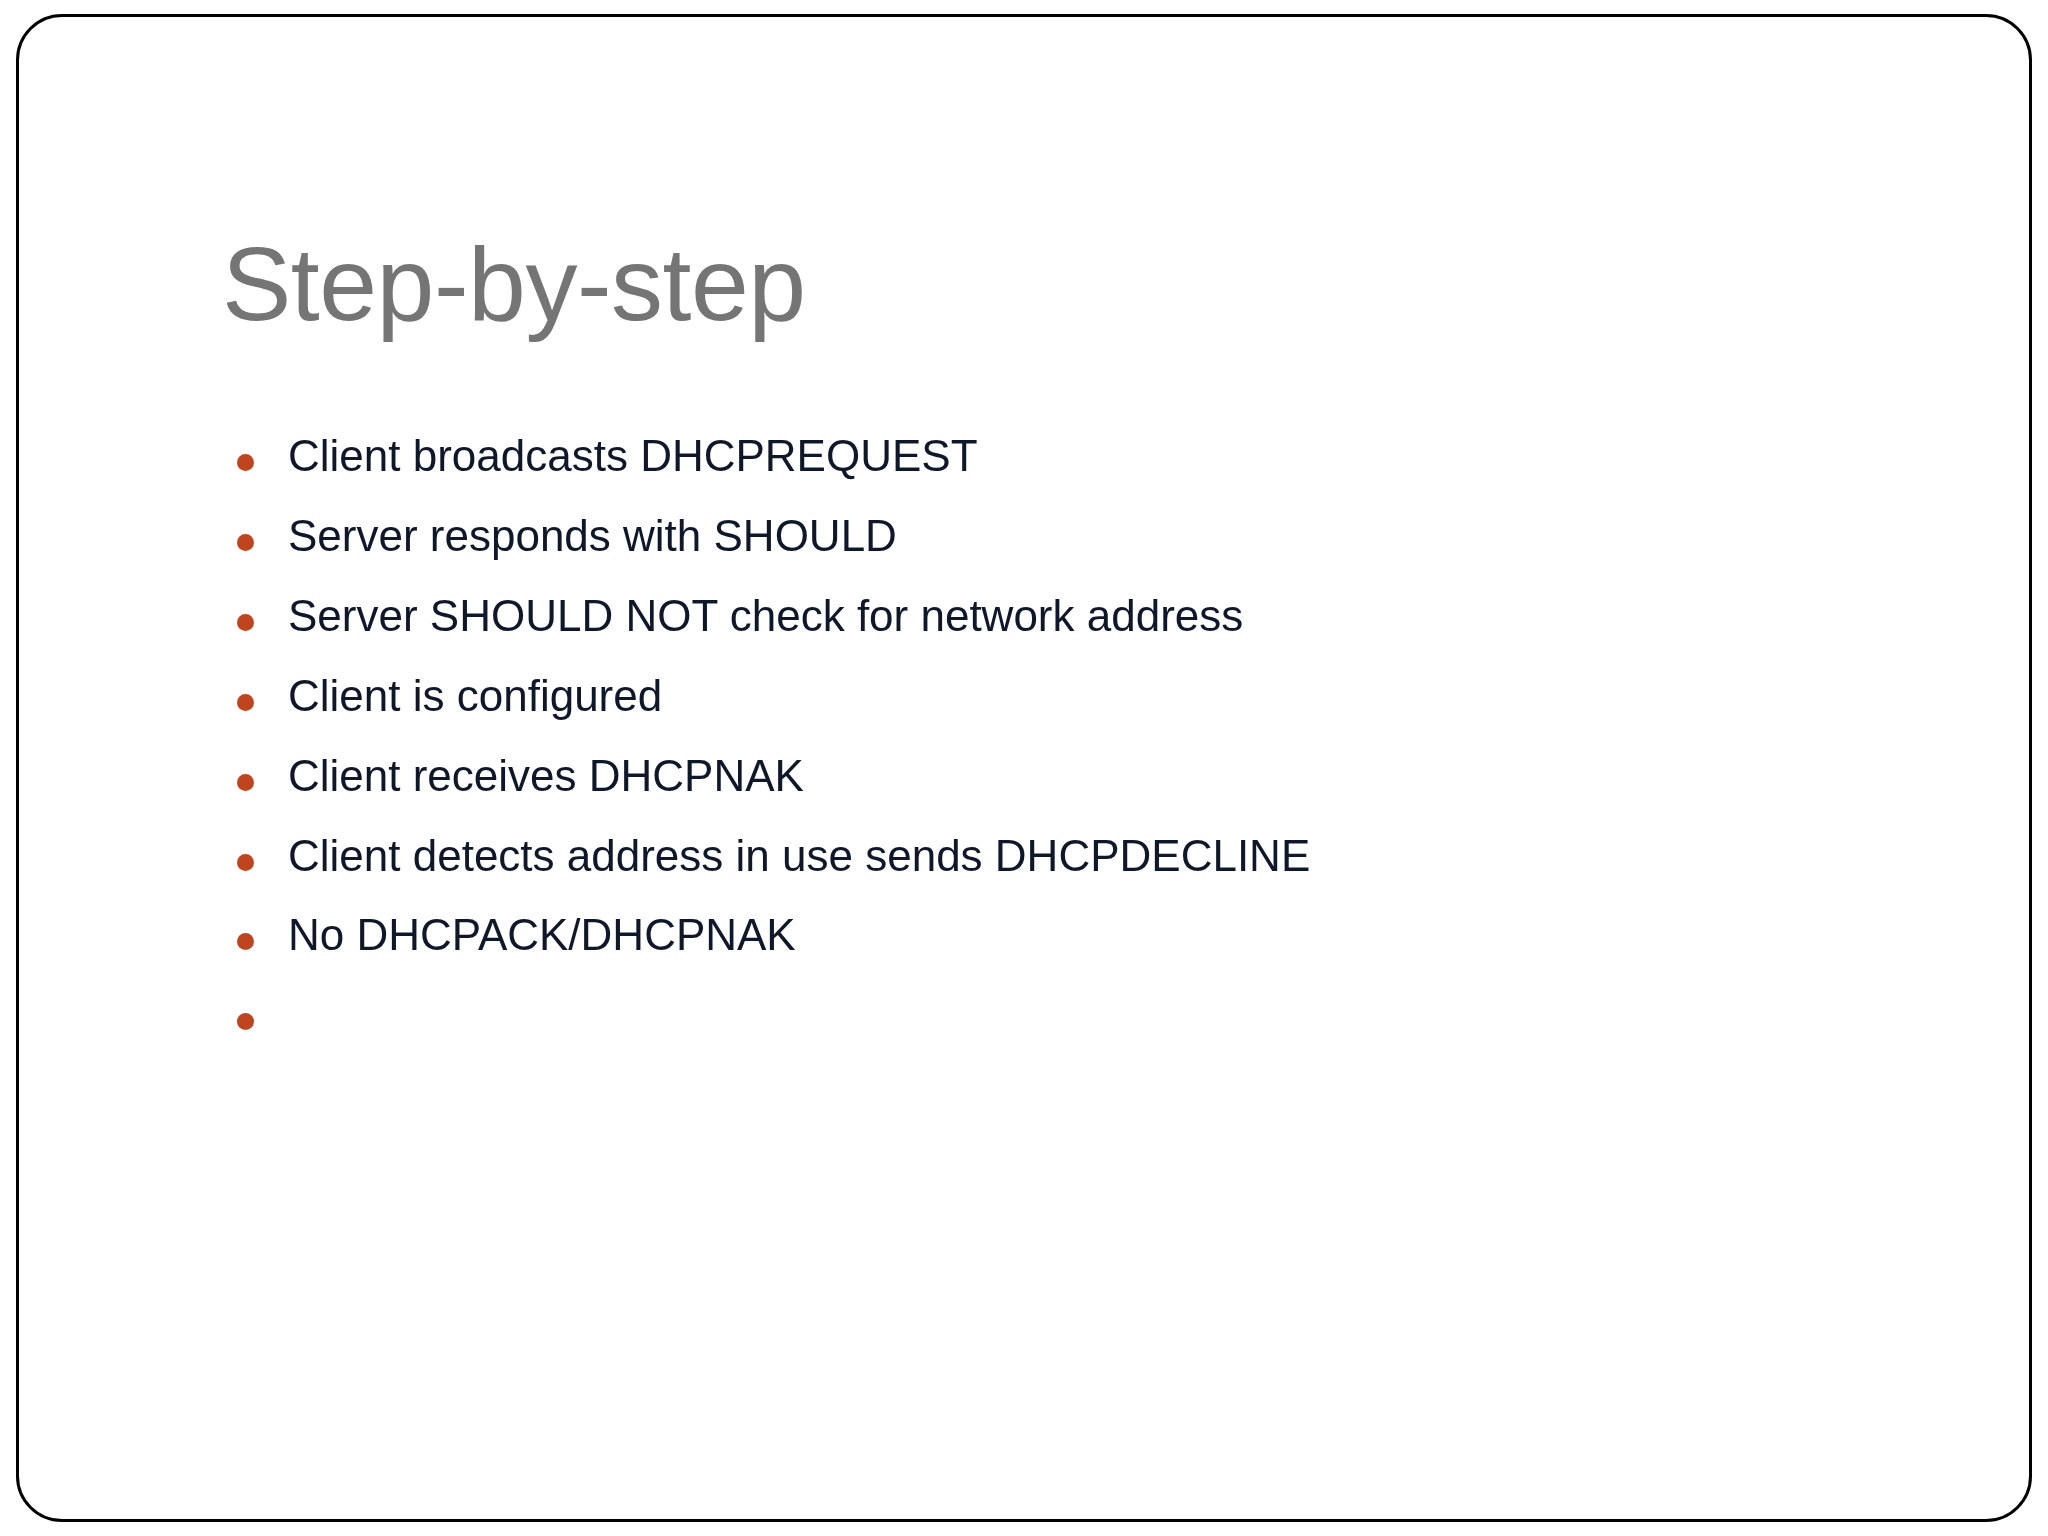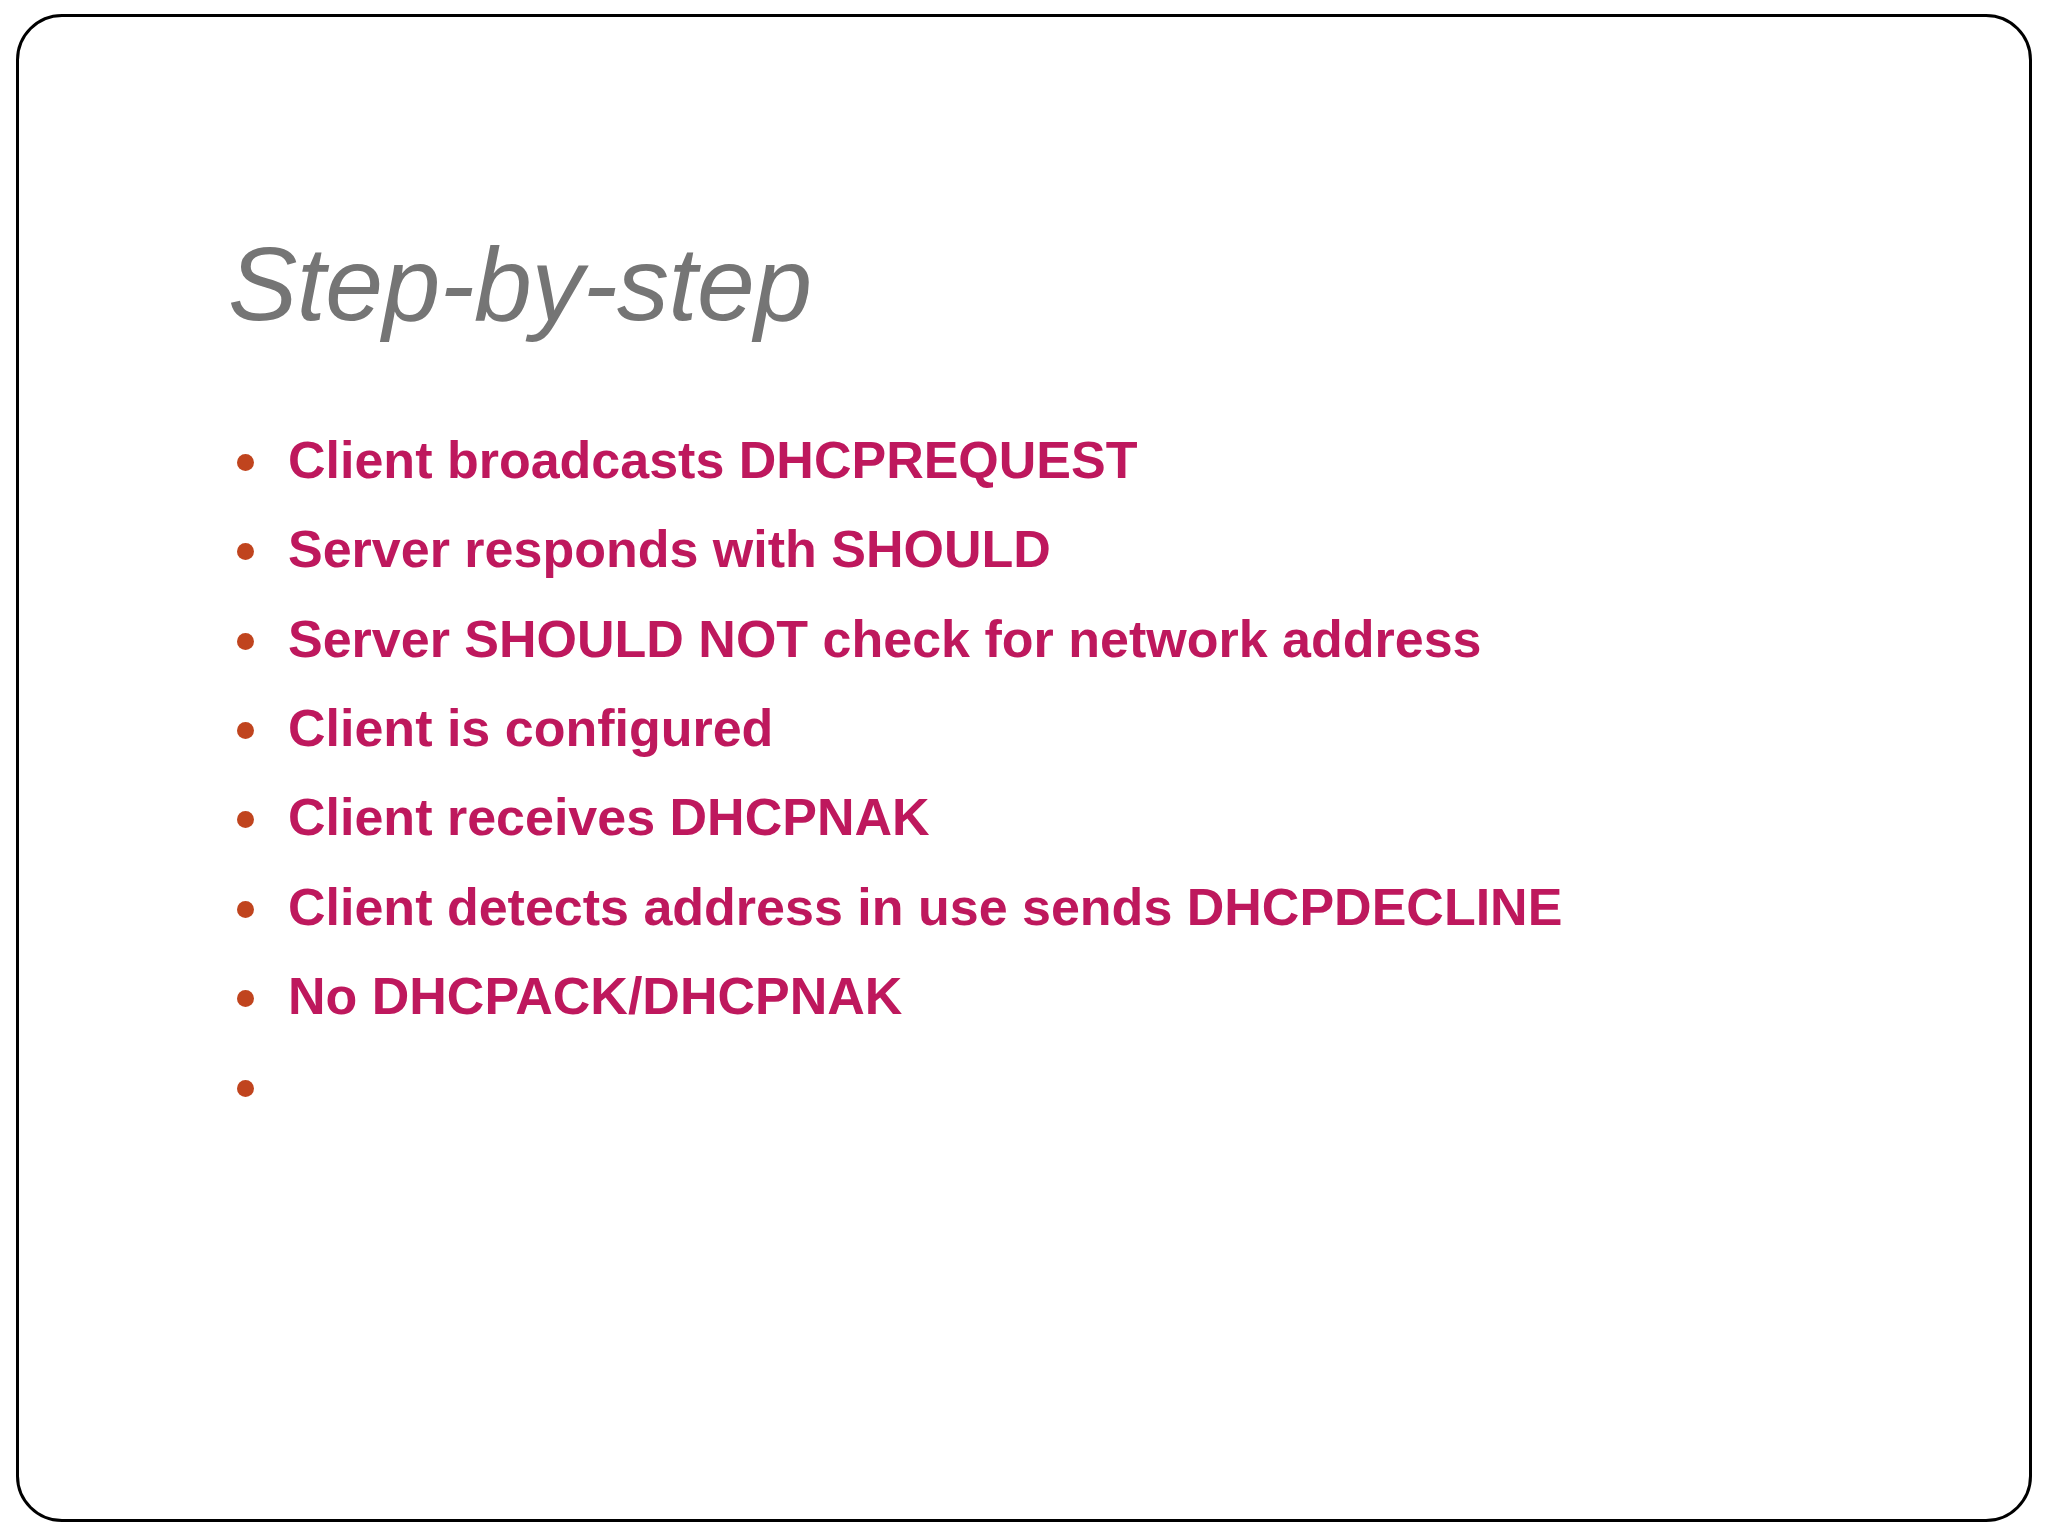--- a/index.html
+++ b/index.html
@@ -44,50 +44,49 @@
     left: 230px;
     top: 16px;
     width: 760px;
     height: 1504px;
     background: linear-gradient(90deg, rgba(250,246,248,0) 0%, rgba(251,247,249,0.85) 35%, rgba(250,245,247,0.9) 65%, rgba(252,250,251,0) 100%);
     pointer-events: none;
   }
 
   .slide-title {
     position: absolute;
-    left: 228px;
+    left: 222px;
     top: 160px;
     width: 1700px;
     font-size: 104px;
     line-height: 1.05;
     font-weight: 400;
     color: #757575;
     letter-spacing: -0.5px;
     white-space: nowrap;
-    font-style: italic;
   }
 
   .bullet-list {
     position: absolute;
     left: 228px;
     top: 430px;
     width: 1740px;
     list-style: none;
     margin: 0;
     padding: 0;
   }
 
   .bullet-item {
     position: relative;
     padding-left: 60px;
     margin: 0 0 28px 0;
-    font-size: 52px;
+    font-size: 44px;
     line-height: 1.18;
-    color: #be185d;
-    font-weight: 700;
+    color: #0f172a;
+    font-weight: 400;
     white-space: nowrap;
   }
 
   .bullet-marker {
     position: absolute;
     left: 9px;
     top: 24px;
     width: 17px;
     height: 17px;
     border-radius: 50%;

